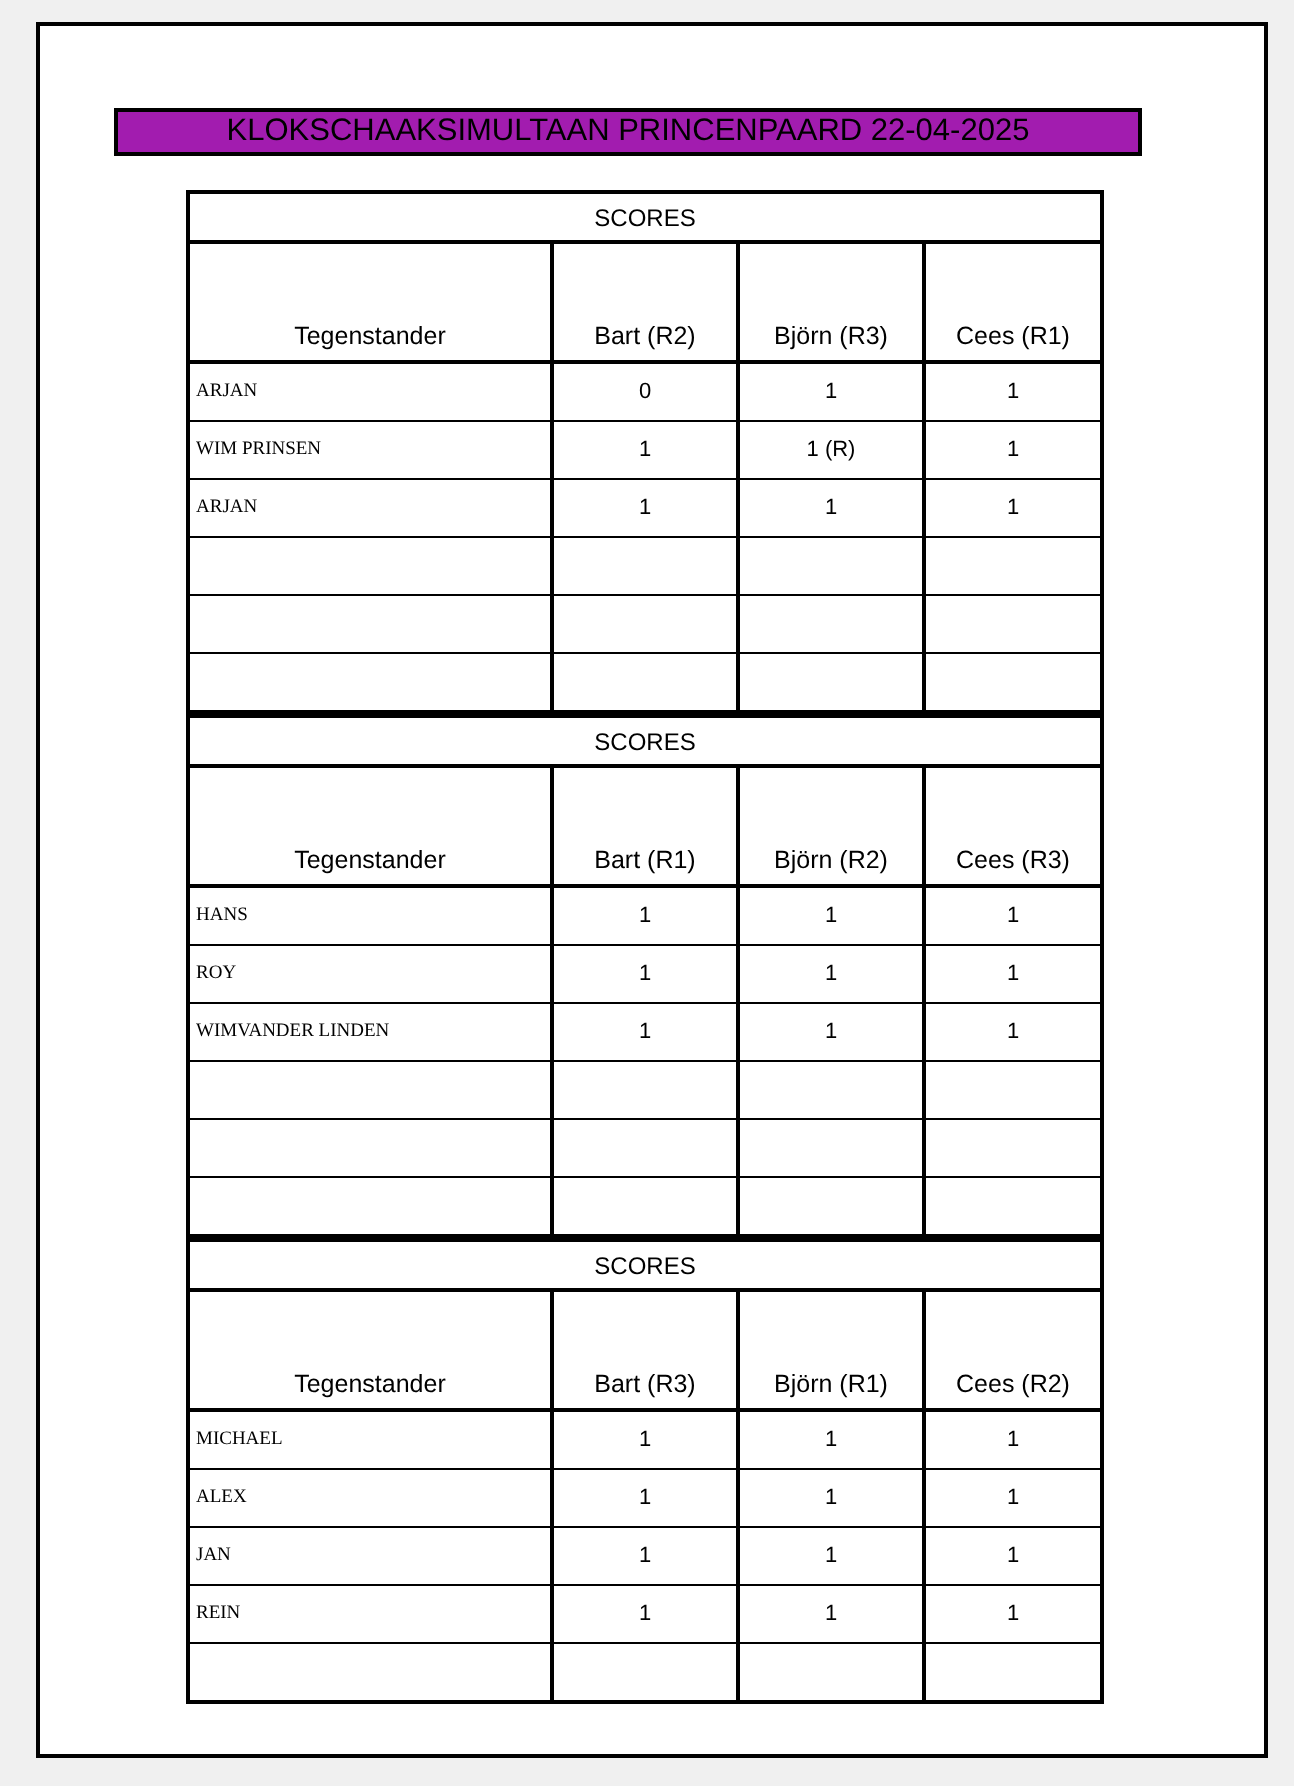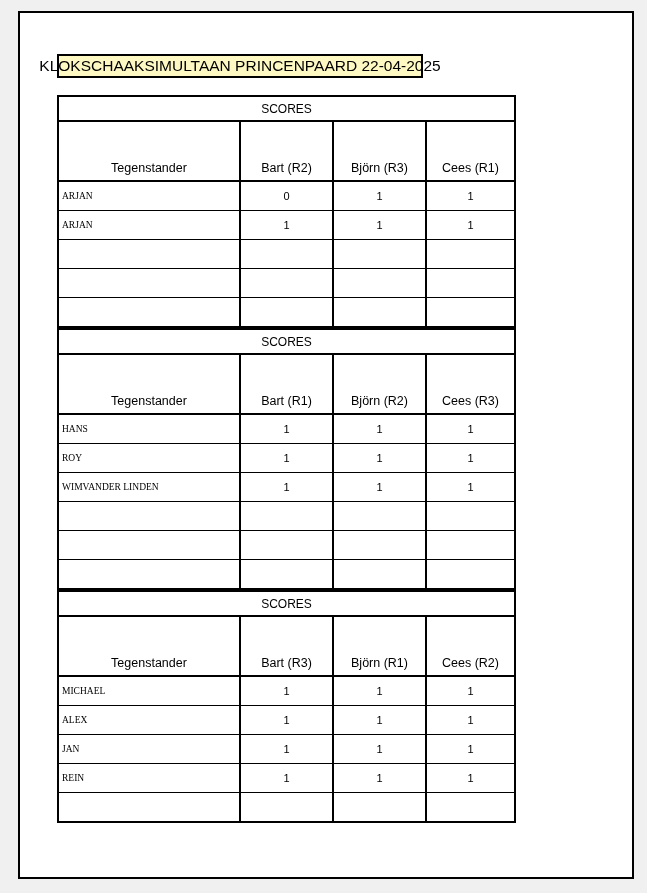--- a/index.html
+++ b/index.html
@@ -22,43 +22,44 @@
     width: 616px;
     height: 868px;
     box-sizing: border-box;
     background: #ffffff;
     border: 2px solid #000;
   }
   .title-box {
     position: absolute;
     left: 37px;
     top: 41px;
-    width: 366px;
+    width: 514px;
     height: 24px;
     box-sizing: border-box;
     border: 2px solid #000;
-    background: #fef9c3;
+    background: #a21caf;
     display: flex;
     align-items: center;
     justify-content: center;
     font-size: 15.5px;
     letter-spacing: 0px;
     white-space: nowrap;
   }
   .tables-wrap {
     position: absolute;
     left: 37px;
     top: 82px;
     width: 457px;
   }
   table.scores-table {
     border-collapse: collapse;
     table-layout: fixed;
     width: 457px;
     border: 2px solid #000;
+    margin-left: 36px;
   }
   table.scores-table td {
     border: 1px solid #000;
     overflow: hidden;
     white-space: nowrap;
   }
   table.scores-table td + td {
     border-left-width: 2px;
   }
   tr.scores-header-row td {
@@ -117,20 +118,26 @@
         <td>Björn (R3)</td>
         <td>Cees (R1)</td>
       </tr>
       <tr class="data-row">
         <td class="name-cell">ARJAN</td>
         <td class="score-cell">0</td>
         <td class="score-cell">1</td>
         <td class="score-cell">1</td>
       </tr>
       <tr class="data-row">
+        <td class="name-cell">WIM PRINSEN</td>
+        <td class="score-cell">1</td>
+        <td class="score-cell">1 (R)</td>
+        <td class="score-cell">1</td>
+      </tr>
+      <tr class="data-row">
         <td class="name-cell">ARJAN</td>
         <td class="score-cell">1</td>
         <td class="score-cell">1</td>
         <td class="score-cell">1</td>
       </tr>
       <tr class="data-row">
         <td class="name-cell"></td>
         <td class="score-cell"></td>
         <td class="score-cell"></td>
         <td class="score-cell"></td>

